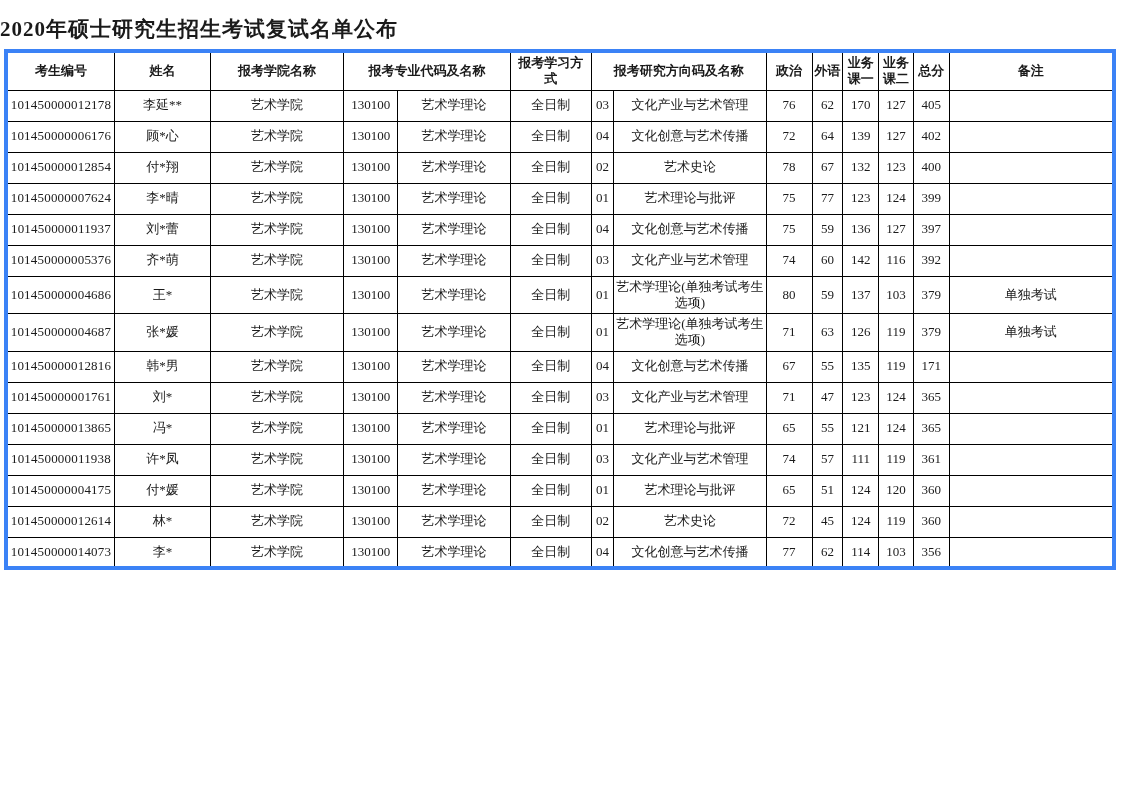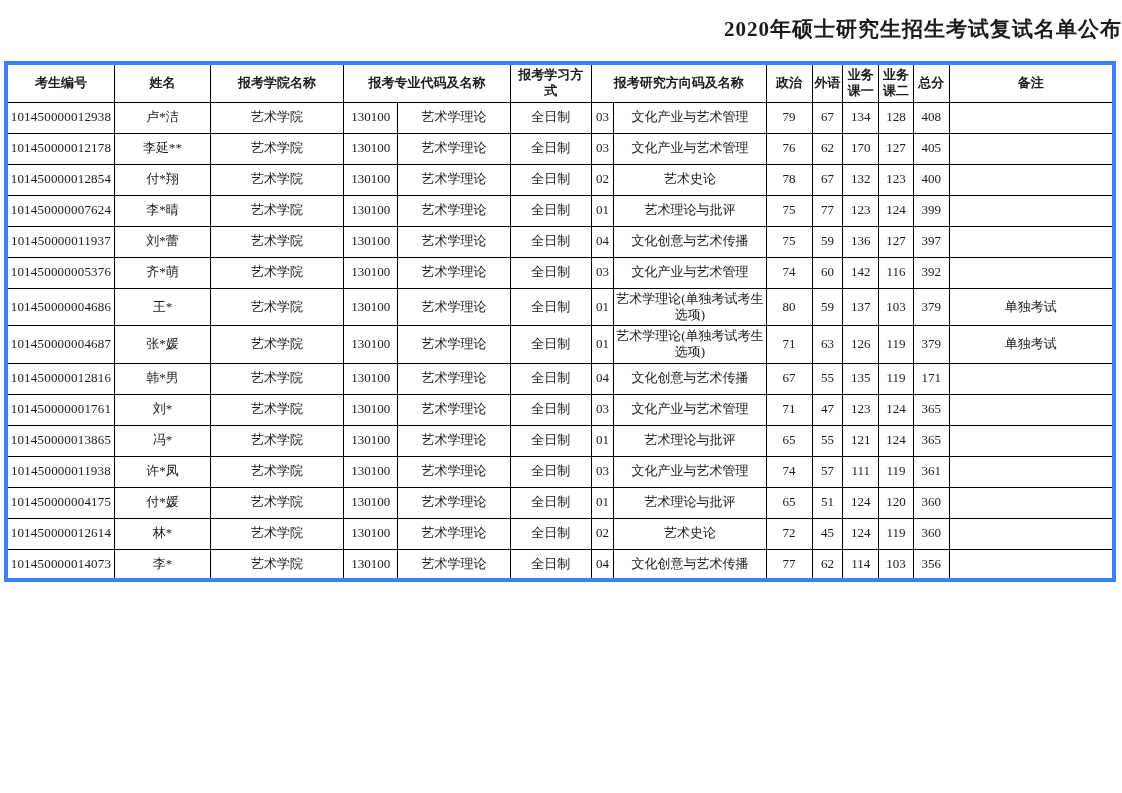--- a/index.html
+++ b/index.html
@@ -5,25 +5,25 @@
   * { box-sizing: border-box; }
   html, body {
     margin: 0; padding: 0;
     width: 1122px; height: 793px;
     background: #ffffff;
     font-family: "Liberation Serif", "DejaVu Serif", serif;
     color: #1a1a1a;
   }
   .page { width: 1122px; height: 793px; overflow: hidden; }
   .doc-title {
-    text-align: right;
+    text-align: left;
     font-size: 21px;
     font-weight: bold;
     padding-top: 15px;
-    margin: 0 0 18px 0;
+    margin: 0 0 6px 0;
     letter-spacing: 1px;
   }
   table.roster {
     border-collapse: collapse;
     table-layout: fixed;
     margin-left: 4px;
     width: 1112px;
     border: 4px solid #3b82f6;
   }
   .roster th, .roster td {
@@ -79,52 +79,52 @@
         <th>政治</th>
         <th>外语</th>
         <th>业务课一</th>
         <th>业务课二</th>
         <th>总分</th>
         <th>备注</th>
       </tr>
     </thead>
     <tbody>
         <tr>
-      <td data-col="id">101450000012938</td>
-      <td data-col="name">卢*洁</td>
-      <td data-col="college">艺术学院</td>
-      <td data-col="major_code">130100</td>
-      <td data-col="major_name">艺术学理论</td>
-      <td data-col="mode">全日制</td>
-      <td data-col="dir_code">03</td>
-      <td data-col="dir_name">文化产业与艺术管理</td>
-      <td data-col="politics">79</td>
-      <td data-col="foreign">67</td>
-      <td data-col="c1">134</td>
-      <td data-col="c2">128</td>
-      <td data-col="total">408</td>
-      <td data-col="remark"></td>
-    </tr>
-        <tr>
       <td data-col="id">101450000012178</td>
       <td data-col="name">李延**</td>
       <td data-col="college">艺术学院</td>
       <td data-col="major_code">130100</td>
       <td data-col="major_name">艺术学理论</td>
       <td data-col="mode">全日制</td>
       <td data-col="dir_code">03</td>
       <td data-col="dir_name">文化产业与艺术管理</td>
       <td data-col="politics">76</td>
       <td data-col="foreign">62</td>
       <td data-col="c1">170</td>
       <td data-col="c2">127</td>
       <td data-col="total">405</td>
       <td data-col="remark"></td>
     </tr>
         <tr>
+      <td data-col="id">101450000006176</td>
+      <td data-col="name">顾*心</td>
+      <td data-col="college">艺术学院</td>
+      <td data-col="major_code">130100</td>
+      <td data-col="major_name">艺术学理论</td>
+      <td data-col="mode">全日制</td>
+      <td data-col="dir_code">04</td>
+      <td data-col="dir_name">文化创意与艺术传播</td>
+      <td data-col="politics">72</td>
+      <td data-col="foreign">64</td>
+      <td data-col="c1">139</td>
+      <td data-col="c2">127</td>
+      <td data-col="total">402</td>
+      <td data-col="remark"></td>
+    </tr>
+        <tr>
       <td data-col="id">101450000012854</td>
       <td data-col="name">付*翔</td>
       <td data-col="college">艺术学院</td>
       <td data-col="major_code">130100</td>
       <td data-col="major_name">艺术学理论</td>
       <td data-col="mode">全日制</td>
       <td data-col="dir_code">02</td>
       <td data-col="dir_name">艺术史论</td>
       <td data-col="politics">78</td>
       <td data-col="foreign">67</td>

